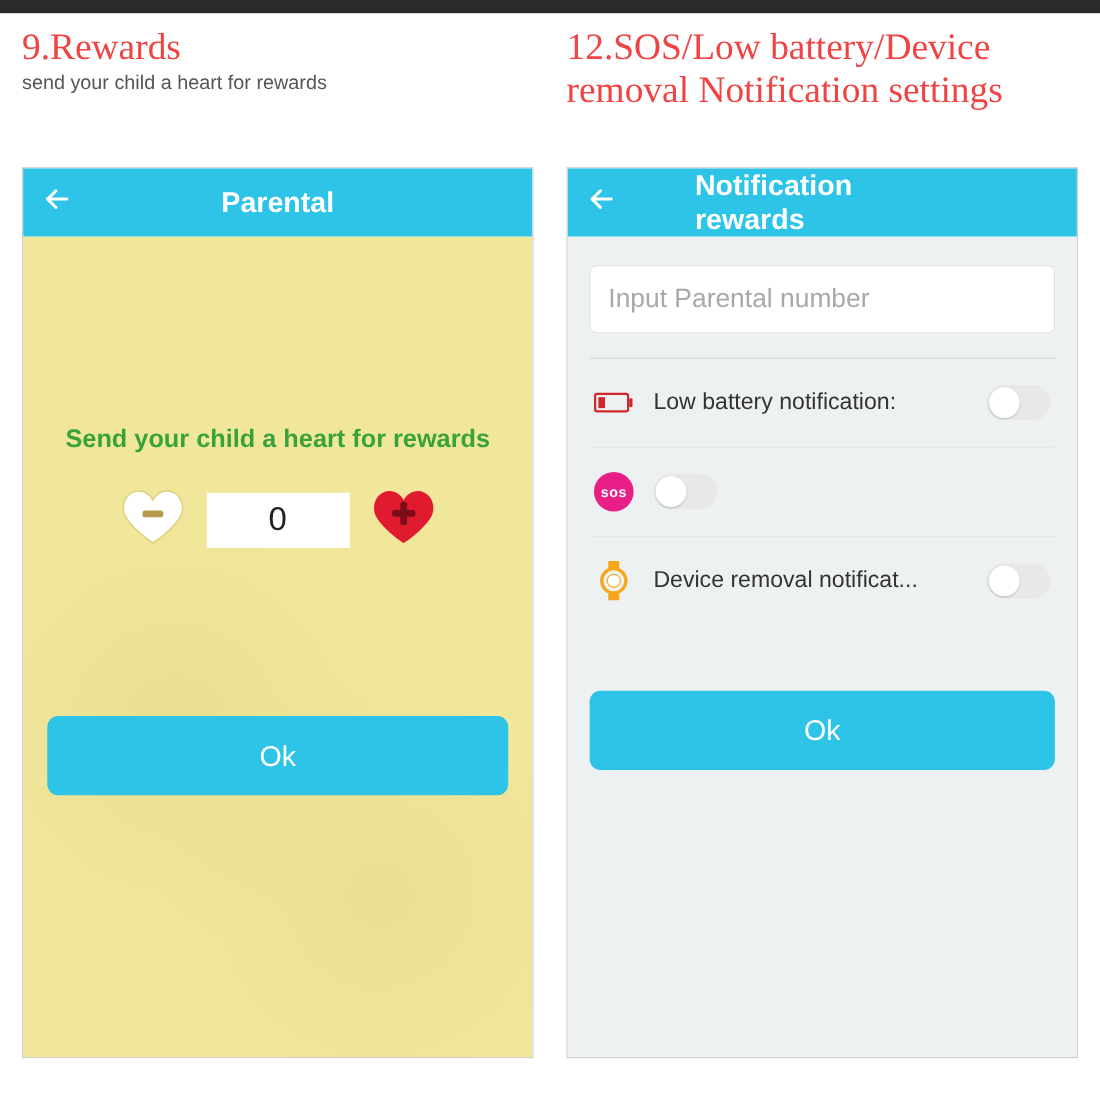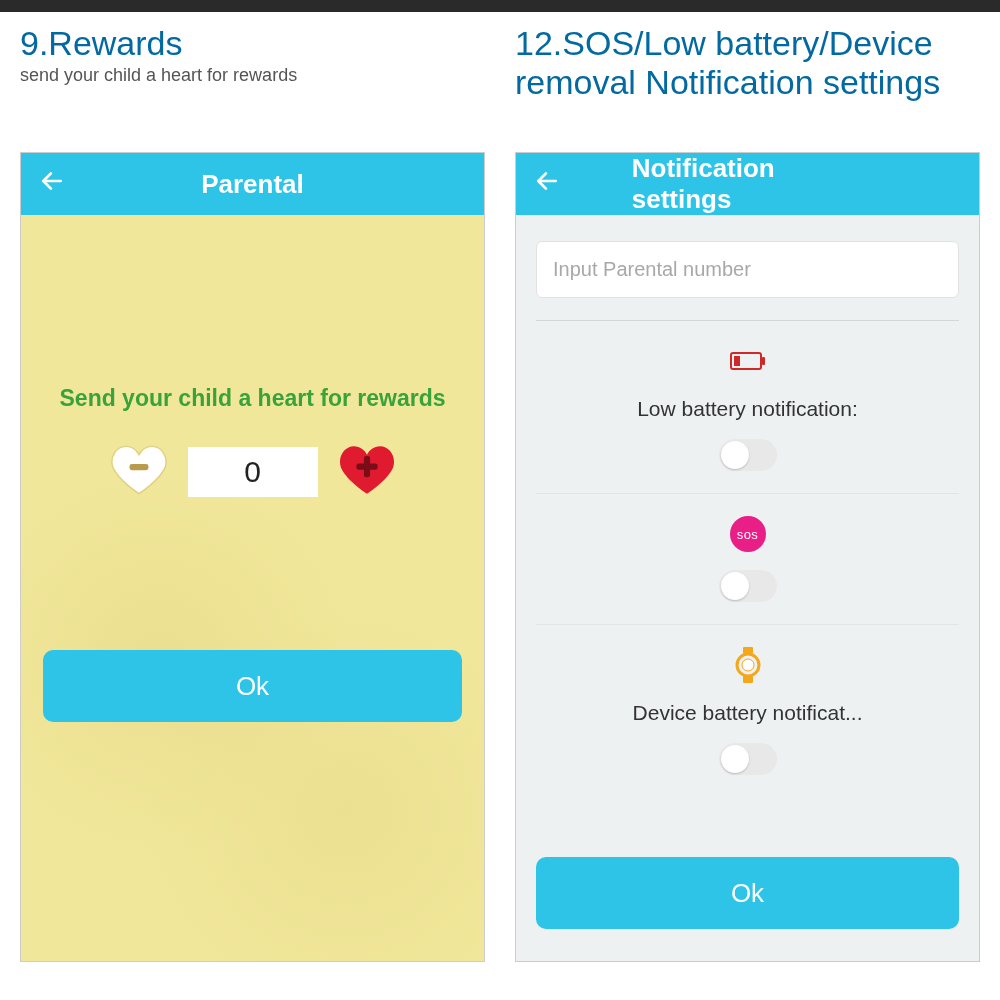--- a/index.html
+++ b/index.html
@@ -25,22 +25,23 @@
     display: flex;
     flex-direction: column;
   }
   .section-header {
     padding: 12px 0 8px 0;
     min-height: 140px;
   }
   .section-title {
     font-size: 34px;
     font-weight: 400;
-    color: #0369a1;
+    color: #ef4444;
     line-height: 1.15;
+    font-family: Liberation Serif, serif;
   }
   .section-subtitle {
     font-size: 18px;
     color: #555;
     margin-top: 2px;
   }
   .phone {
     width: 100%;
     border: 1px solid #ccc;
     background: #fff;
@@ -128,38 +129,37 @@
   .input-wrap {
     background: #fff;
     border: 1px solid #e2e2e2;
     border-radius: 6px;
     margin-top: 26px;
     padding: 16px 16px;
   }
   .input-field {
     width: 100%;
     border: none;
-    font-size: 20px;
+    font-size: 24px;
     color: #a21caf;
     outline: none;
     background: transparent;
   }
   .input-field::placeholder { color: #a8a8a8; }
   .divider {
     height: 1px;
     background: #d6d6d6;
     margin-top: 22px;
   }
   .setting-row {
     display: flex;
     align-items: center;
     padding: 22px 4px;
     border-bottom: 1px solid #e4e4e4;
     gap: 18px;
-    flex-direction: column;
   }
   .setting-row:last-of-type { border-bottom: none; }
   .setting-icon {
     width: 36px;
     height: 36px;
     flex-shrink: 0;
     display: flex;
     align-items: center;
     justify-content: center;
   }
@@ -253,21 +253,21 @@
     </div>
 
     <div class="phone">
       <div class="app-bar">
         <span class="back-arrow">
           <svg width="26" height="26" viewBox="0 0 24 24" fill="none" stroke="#fff" stroke-width="2.5" stroke-linecap="round" stroke-linejoin="round">
               <line x1="20" y1="12" x2="4" y2="12"></line>
               <polyline points="11 5 4 12 11 19"></polyline>
             </svg>
         </span>
-        <span class="app-title">Notification settings</span>
+        <span class="app-title">Notification rewards</span>
       </div>
       <div class="notif-body">
         <div class="input-wrap">
           <input class="input-field" type="text" placeholder="Input Parental number" style="">
         </div>
         <div class="divider"></div>
 
         <div class="setting-row">
           <span class="setting-icon">
             <svg width="36" height="22" viewBox="0 0 36 22">
@@ -276,36 +276,36 @@
                 <rect x="4" y="6" width="6" height="10" fill="#d02828"></rect>
               </svg>
           </span>
           <span class="setting-label">Low battery notification:</span>
           <div class="toggle">
               <div class="toggle-knob"></div>
             </div>
         </div>
 
         <div class="setting-row">
-          <span class="setting-icon" style="background:#e91e87;border-radius:50%;color:#fff;font-size:13px;font-weight:400;letter-spacing:0.5px;">sos</span>
+          <span class="setting-icon" style="background:#e91e87;border-radius:50%;color:#fff;font-size:13px;font-weight:700;letter-spacing:0.5px;">sos</span>
           <div class="toggle">
               <div class="toggle-knob"></div>
             </div>
         </div>
 
         <div class="setting-row">
           <span class="setting-icon">
             <svg width="30" height="36" viewBox="0 0 30 36">
                 <rect x="10" y="0" width="10" height="7" fill="#f4a71b" rx="1"></rect>
                 <rect x="10" y="29" width="10" height="7" fill="#f4a71b" rx="1"></rect>
                 <circle cx="15" cy="18" r="11" fill="none" stroke="#f4a71b" stroke-width="3"></circle>
                 <circle cx="15" cy="18" r="6" fill="#fff" stroke="#f4a71b" stroke-width="1"></circle>
               </svg>
           </span>
-          <span class="setting-label">Device battery notificat...</span>
+          <span class="setting-label">Device removal notificat...</span>
           <div class="toggle">
               <div class="toggle-knob"></div>
             </div>
         </div>
 
         <button class="ok-btn-right">Ok</button>
       </div>
     </div>
   </div>
 

